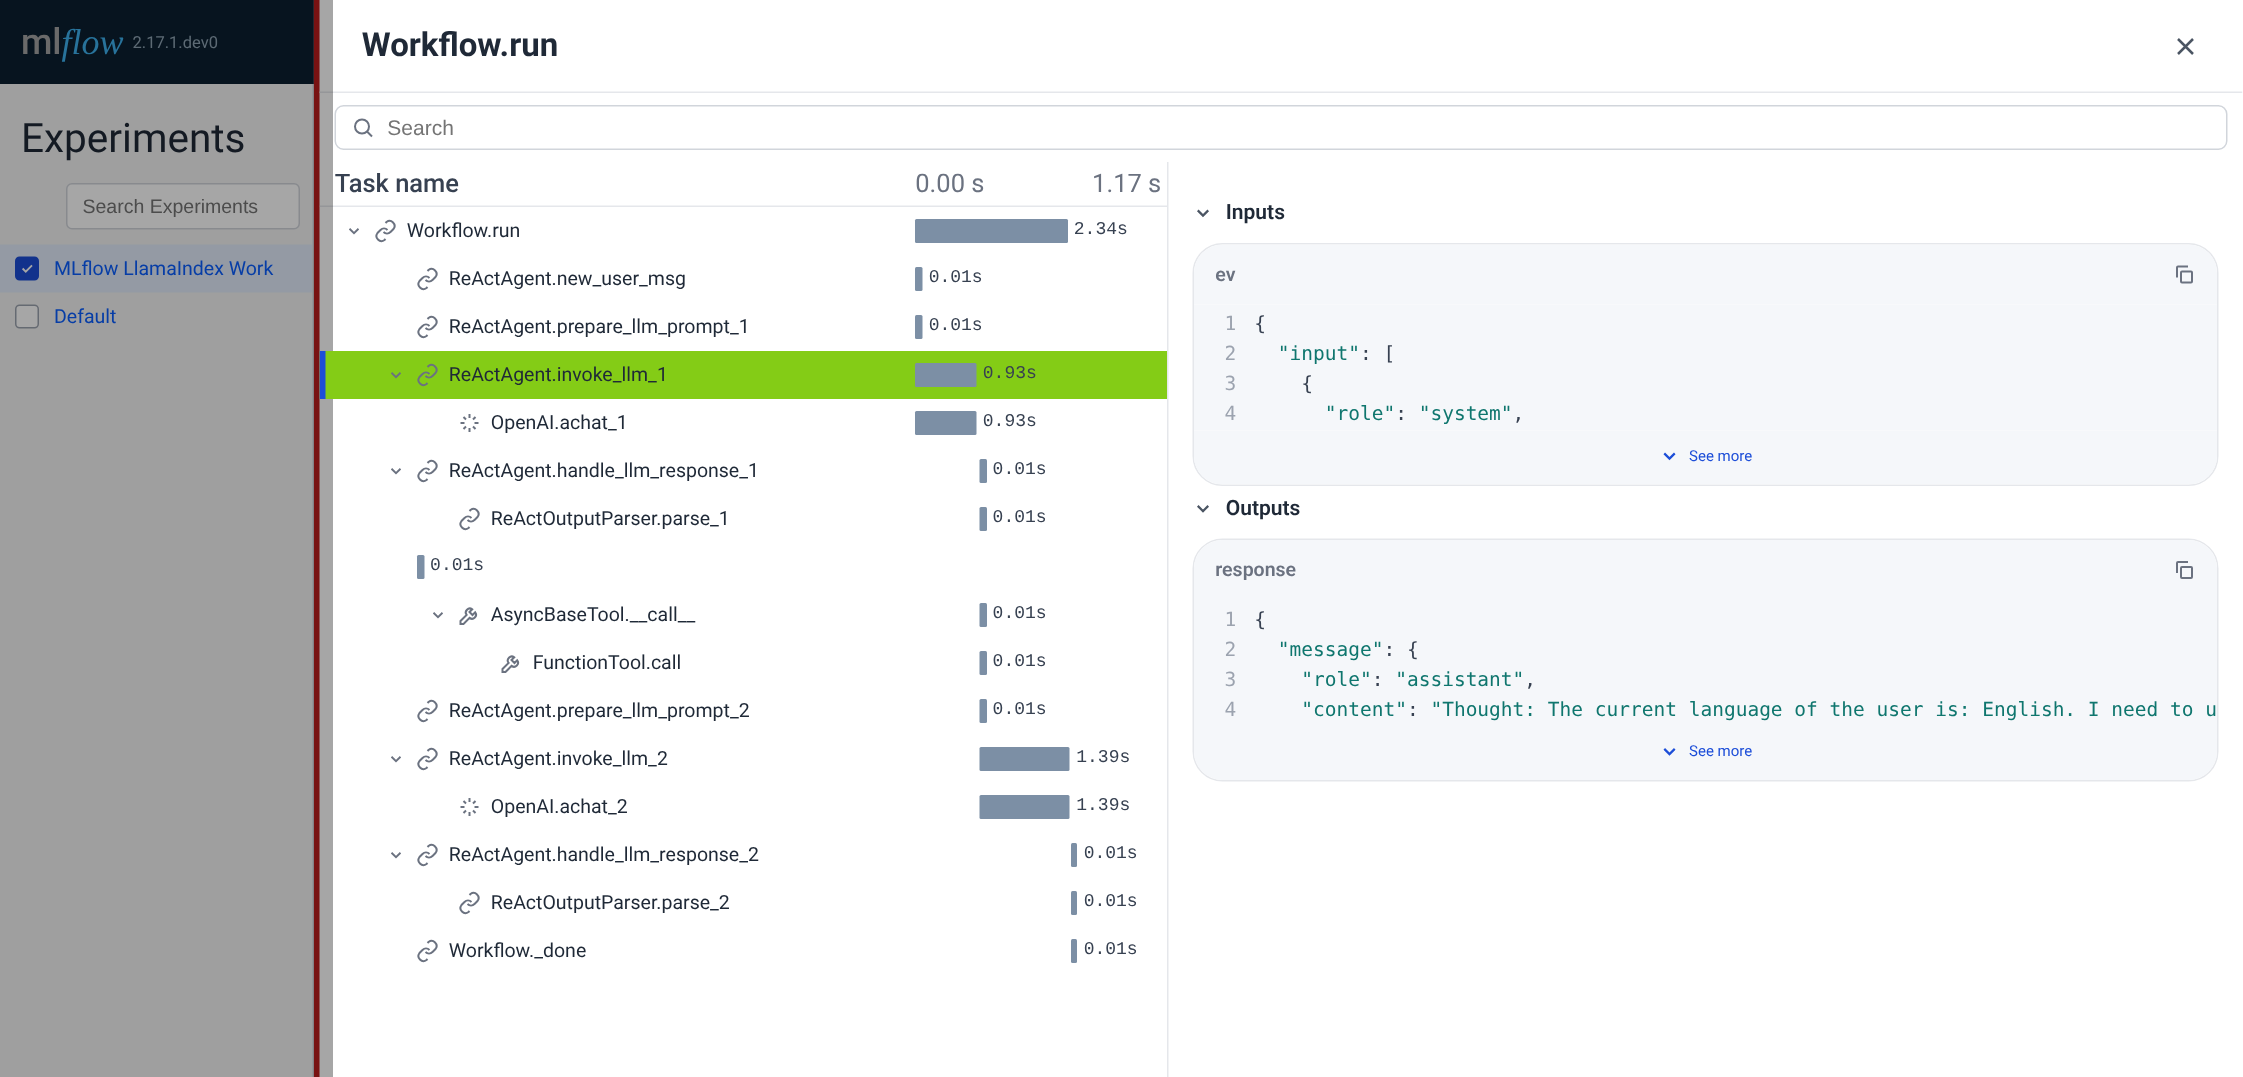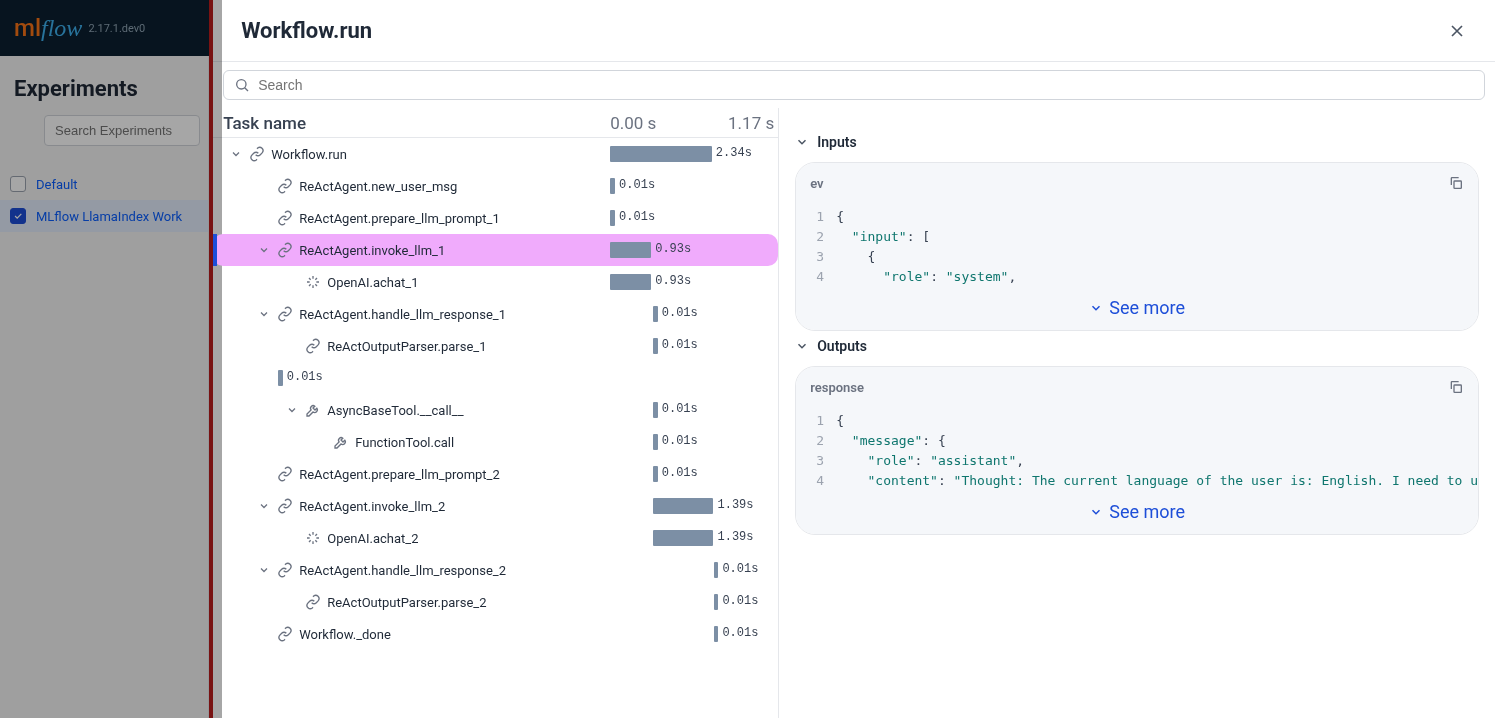--- a/index.html
+++ b/index.html
@@ -2,26 +2,26 @@
 <html><head>
 <meta charset="utf-8">
 <style>
   * { box-sizing: border-box; margin: 0; padding: 0; }
   body { font-family: -apple-system, BlinkMacSystemFont, "Segoe UI", Roboto, sans-serif; font-size: 13px; color: #1f2937; background:#fff; overflow:hidden;}
   .root { display:flex; width:1495px; height:718px; position:relative;}
   
   .sidebar { width:222px; background:#0b2030; color:#fff; position:relative;}
   .sidebar-header { height:56px; display:flex; align-items:center; padding:0 14px; background:#0b2030;}
   .logo { font-size:24px; font-weight:400; display:flex; align-items:baseline;}
-  .logo .ml { color:#f97316; font-weight:500;}
+  .logo .ml { color:#a3a3a3; font-weight:500;}
   .logo .flow { color:#3eb1ef; font-style:italic; font-family:Georgia,serif;}
   .version { font-size:11px; color:#8fa3b3; margin-left:6px;}
   .sidebar-body { background:#f5f5f5; color:#1f2937; height:calc(100% - 56px); border-right:1px solid #e5e7eb;}
-  .experiments-title { padding:20px 14px 14px; font-size:22px; font-weight:700;}
-  .search-exp { margin:0 8px 22px;padding-left:36px; }
+  .experiments-title { padding:20px 14px 14px; font-size:27px; font-weight:400;}
+  .search-exp { margin:0 8px 10px;padding-left:36px; }
   .search-exp input { width:100%; padding:7px 10px; border:1px solid #d1d5db; border-radius:4px; font-size:13px; color:#6b7280; background:#fff;}
   .exp-list {}
   .exp-item { display:flex; align-items:center; padding:8px 10px; gap:10px; font-size:13px;}
   .exp-item.selected { background:#e3edfc;}
   .cb { width:16px; height:16px; border:1.5px solid #9ca3af; border-radius:3px; display:flex; align-items:center; justify-content:center; background:#fff;}
   .cb.checked { background:#1d4ed8; border-color:#1d4ed8;}
   .cb.checked svg { display:block;}
   .cb svg { display:none; width:10px; height:10px;}
   .exp-name { color:#0b5fff;}
   
@@ -36,21 +36,21 @@
   .search-wrap input { border:none; outline:none; flex:1; font-size:14px; color:#374151;}
   .icon-search { width:16px; height:16px; color:#6b7280;}
   .content { flex:1; display:flex; overflow:hidden;}
   
   .trace-col { width:566px; border-right:1px solid #e5e7eb; display:flex; flex-direction:column; overflow:hidden;}
   .trace-header { display:flex; align-items:center; height:30px; border-bottom:1px solid #e5e7eb; font-size:17px; color:#374151;}
   .th-name { flex:1; padding-left:10px; font-weight:500;}
   .th-axis { width:190px; display:flex; justify-content:space-between; padding:0 4px 0 22px; color:#6b7280;}
   .trace-body { flex:1; overflow-y:auto;}
   .trace-row { display:flex; align-items:center; height:32px; min-height:32px;}
-  .trace-row.selected { background:#f0abfc; position:relative;border-radius:10px;}
+  .trace-row.selected { background:#84cc16; position:relative;}
   .trace-row.selected::before { content:""; position:absolute; left:0; top:0; bottom:0; width:4px; background:#1d4ed8;}
   .name-cell { flex:1; display:flex; align-items:center; gap:6px; padding-left:10px; overflow:hidden;}
   .indent { display:inline-block; height:1px;}
   .chev { width:14px; height:14px; color:#6b7280; display:flex; align-items:center; justify-content:center;}
   .chev-placeholder { width:14px; height:14px;}
   .span-icon { width:16px; height:16px; color:#6b7280; display:flex; align-items:center; justify-content:center;}
   .span-name { font-size:13px; color:#1f2937; white-space:nowrap; overflow:hidden; text-overflow:ellipsis;}
   .time-cell { width:190px; position:relative; height:100%; display:flex; align-items:center;}
   .bar-track { position:absolute; left:22px; right:4px; top:50%; transform:translateY(-50%); height:16px;font-family:Liberation Mono, monospace;}
   .bar { position:absolute; top:0; height:16px; background:#7c8fa5; border-radius:1px;}
@@ -64,21 +64,21 @@
   .section-title { font-size:14px; font-weight:600; color:#1f2937;}
   .card { border:1px solid #e5e7eb; border-radius:20px; overflow:hidden; margin-bottom:1px;}
   .card-header { background:#f5f7fa; padding:12px 14px; display:flex; justify-content:space-between; align-items:center; color:#6b7280; font-size:13px; font-weight:600;}
   .copy-icon { width:16px; height:16px; color:#6b7280; cursor:pointer;}
   .code-block { background:#f5f7fa; font-family: ui-monospace,Menlo,Consolas,monospace; font-size:13px; padding:4px 0 0 0;}
   .code-line { display:flex; align-items:flex-start; line-height:20px; white-space:pre;}
   .ln { width:40px; text-align:right; padding-right:12px; color:#9ca3af; user-select:none;}
   .lc { flex:1; overflow:hidden; white-space:pre;}
   .tok-key { color:#0f766e;}
   .tok-punc { color:#374151;}
-  .see-more { display:flex; justify-content:center; align-items:center; gap:6px; padding:10px 0 12px; color:#1d4ed8; font-size:18px; cursor:pointer; background:#f5f7fa;}
+  .see-more { display:flex; justify-content:center; align-items:center; gap:6px; padding:10px 0 12px; color:#1d4ed8; font-size:10px; cursor:pointer; background:#f5f7fa;}
   .see-more .chev { color:#1d4ed8;}
   svg { display:block;}
 </style>
 </head>
 <body>
 
 <div class="root">
 
   <div class="sidebar">
     <div class="sidebar-header">
@@ -87,31 +87,31 @@
           <span class="flow">flow</span>
       </div>
       <span class="version">2.17.1.dev0</span>
     </div>
     <div class="sidebar-body">
       <div class="experiments-title">Experiments</div>
       <div class="search-exp">
         <input placeholder="Search Experiments" style="">
       </div>
       <div class="exp-list" id="exp-list">
-          <div class="exp-item">
-            <div class="cb"></div>
-            <span class="exp-name">Default</span>
-          </div>
           <div class="exp-item selected">
             <div class="cb checked">
               <svg viewBox="0 0 24 24" fill="none" stroke="#fff" stroke-width="3">
                 <path d="M5 12l5 5L20 7"></path>
               </svg>
             </div>
             <span class="exp-name">MLflow LlamaIndex Work</span>
+          </div>
+          <div class="exp-item">
+            <div class="cb"></div>
+            <span class="exp-name">Default</span>
           </div>
         </div>
     </div>
   </div>
   <div class="dim"></div>
 
   <div class="main">
     <div class="main-header">
       <div class="main-title">Workflow.run</div>
       <div class="close-x">

